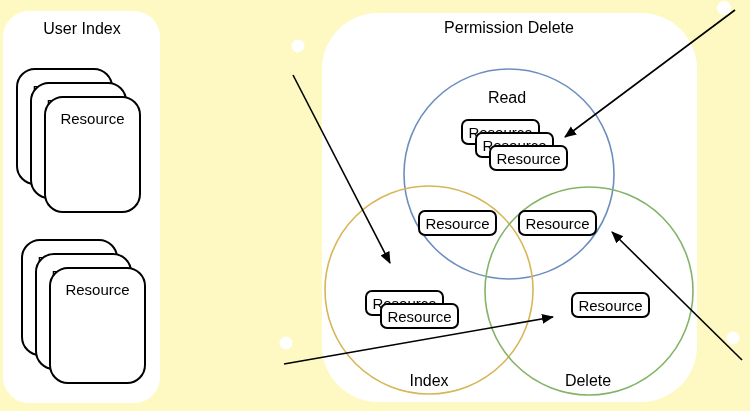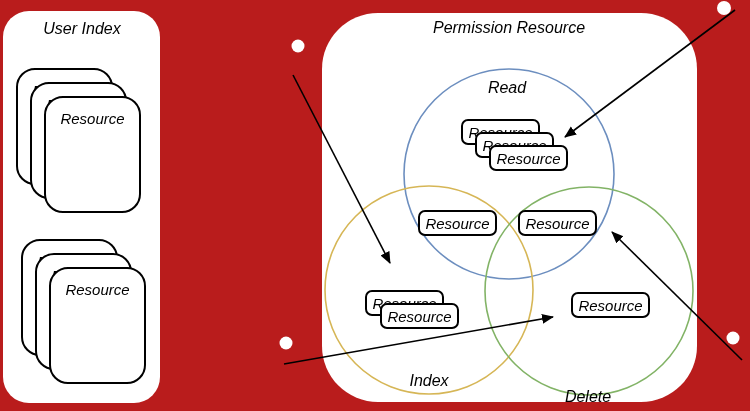--- a/index.html
+++ b/index.html
@@ -1,18 +1,18 @@
 <!DOCTYPE html>
 <html><head>
 <meta charset="utf-8">
 <style>
   html,body{margin:0;padding:0;background:#000;}
   .stage{
-    position:relative;width:750px;height:411px;background:#b91c1c;overflow:hidden;
-    font-family:"Liberation Sans", sans-serif;color:#000;font-style:italic;
+    position:relative;width:750px;height:411px;background:#fef9c3;overflow:hidden;
+    font-family:"Liberation Sans", sans-serif;color:#000;
   }
   .panel{position:absolute;background:#fff;}
   .panel-left{left:3px;top:11px;width:157px;height:392px;border-radius:26px;}
   .panel-right{left:322px;top:13px;width:375px;height:389px;border-radius:56px;}
   .overlay{position:absolute;left:0;top:0;width:750px;height:411px;pointer-events:none;}
   .label{position:absolute;transform:translateX(-50%);font-size:16px;white-space:nowrap;z-index:5;}
   .card{
     position:absolute;width:97px;height:117px;background:#fff;border:2px solid #000;
     border-radius:19px;box-sizing:border-box;text-align:center;padding-top:12px;
     font-size:15px;z-index:4;
@@ -25,21 +25,21 @@
 </style>
 </head>
 <body>
 
 <div class="stage">
 
   <div class="panel panel-left"></div>
   <div class="label" style="left:82px;top:20px;">User Index</div>
 
   <div class="panel panel-right"></div>
-  <div class="label" style="left:509px;top:19px;">Permission Resource</div>
+  <div class="label" style="left:509px;top:19px;">Permission Delete</div>
 
   <svg class="overlay" viewBox="0 0 750 411" width="750" height="411">
     <defs>
       <marker id="ah" markerWidth="13" markerHeight="11" refX="11" refY="5" orient="auto" markerUnits="userSpaceOnUse">
         <path d="M0,0 L12,5 L0,10 z" fill="#000"></path>
       </marker>
     </defs>
 
     <circle cx="509" cy="174" r="105" fill="none" stroke-width="1.6" stroke="#6c8ebf"></circle>
     <circle cx="429" cy="290" r="104" fill="none" stroke-width="1.6" stroke="#d6b656"></circle>
@@ -49,23 +49,23 @@
     <line x1="735" y1="10" x2="565" y2="137" stroke-width="1.6" marker-end="url(#ah)" stroke="#000000"></line>
     <line x1="742" y1="360" x2="612" y2="232" stroke-width="1.6" marker-end="url(#ah)" stroke="#000000"></line>
     <line x1="284" y1="364" x2="553" y2="317" stroke-width="1.6" marker-end="url(#ah)" stroke="#000000"></line>
 
     <circle cx="298" cy="46" r="6.5" fill="#ffffff"></circle>
     <circle cx="286" cy="343" r="6.5" fill="#ffffff"></circle>
     <circle cx="724" cy="8" r="7" fill="#ffffff"></circle>
     <circle cx="733" cy="338" r="6.5" fill="#ffffff"></circle>
   </svg>
 
-  <div class="label" style="left:507px;top:79px;">Read</div>
+  <div class="label" style="left:507px;top:89px;">Read</div>
   <div class="label" style="left:429px;top:372px;">Index</div>
-  <div class="label" style="left:588px;top:388px;">Delete</div>
+  <div class="label" style="left:588px;top:372px;">Delete</div>
 
   <div class="card" style="left:16px;top:68px;">Resource</div>
   <div class="card" style="left:30px;top:82px;">Resource</div>
   <div class="card" style="left:44px;top:96px;">Resource</div>
 
   <div class="card" style="left:21px;top:239px;">Resource</div>
   <div class="card" style="left:35px;top:253px;">Resource</div>
   <div class="card" style="left:49px;top:267px;">Resource</div>
 
   <div class="pill" style="left:461px;top:119px;">Resource</div>

